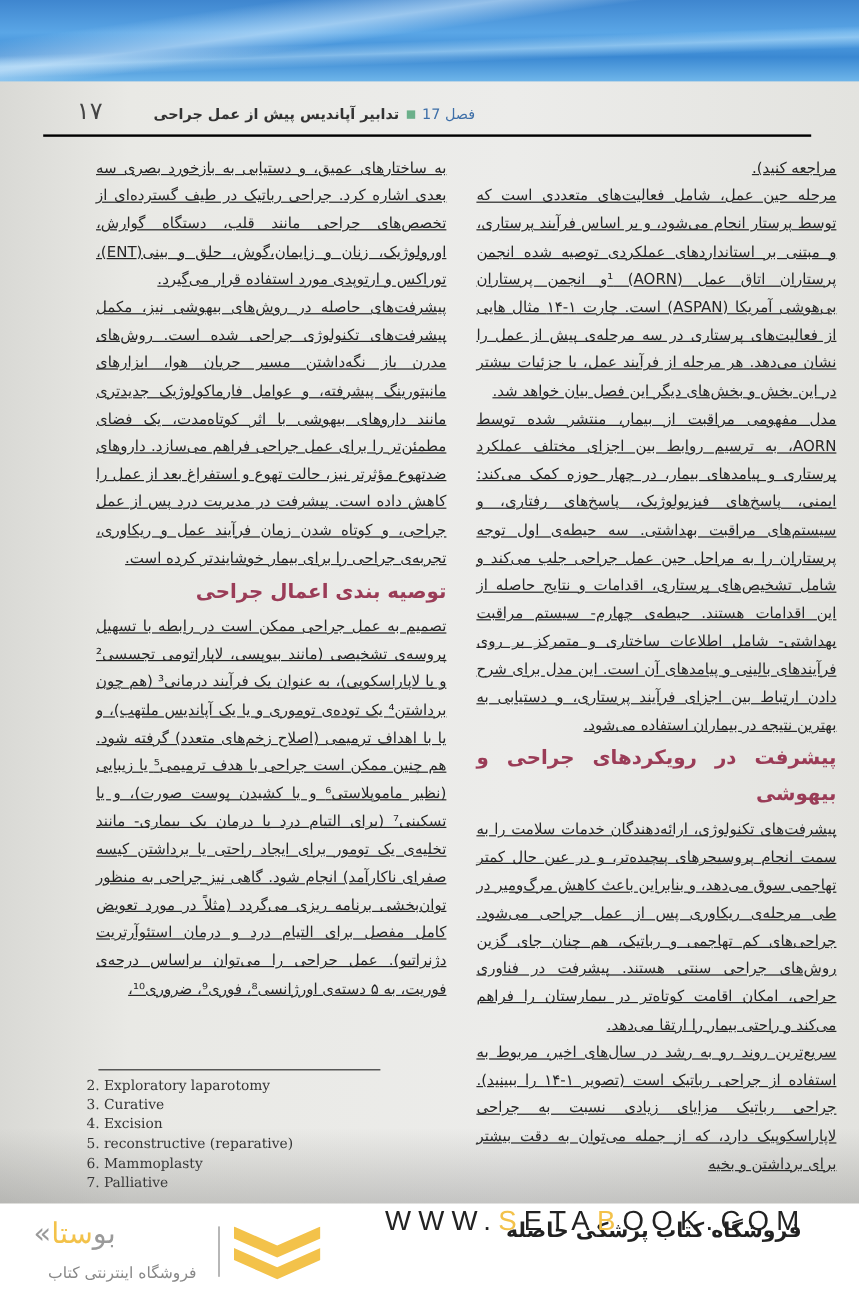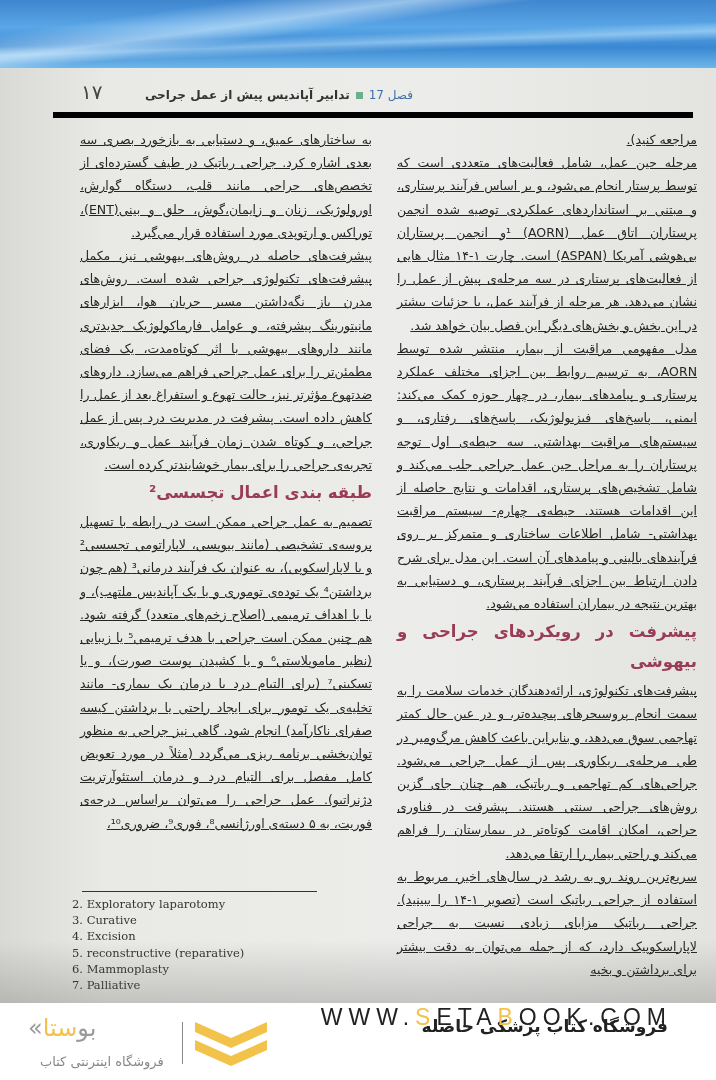--- a/index.html
+++ b/index.html
@@ -13,22 +13,22 @@
     background:
       linear-gradient(172deg, rgba(255,255,255,0) 20%, rgba(220,240,255,0.55) 35%, rgba(255,255,255,0) 45%),
       linear-gradient(178deg, rgba(255,255,255,0) 50%, rgba(200,235,255,0.5) 60%, rgba(255,255,255,0) 70%),
       linear-gradient(180deg, #3f86cf 0%, #5aa6e6 40%, #3a88d2 70%, #6fb6ea 100%);
   }
   .page {
     position: absolute; left: 0; top: 68px; width: 716px; height: 935px;
     background: linear-gradient(90deg, #d9d9d5 0%, #e9e9e5 15%, #ececea 60%, #e3e3df 100%);
   }
   .header {
-    position: absolute; left: 53px; top: 78px; width: 640px; height: 34px;
-    border-bottom: 6px solid #000000;
+    position: absolute; left: 36px; top: 78px; width: 640px; height: 34px;
+    border-bottom: 2px solid #000000;
   }
   .page-number {
     position: absolute; left: 28px; top: 2px; font-size: 20px; color: #444;
     font-family: "DejaVu Sans", sans-serif;
   }
   .running-head {
     position: absolute; right: 280px; top: 10px; font-size: 12px; direction: rtl;
     color: #333; font-weight: bold; white-space: nowrap;
   }
   .running-head .chap { color: #3e6fa8; font-weight: normal; }
@@ -94,21 +94,21 @@
   <p>مرحله حین عمل، شامل فعالیت‌های متعددی است که توسط پرستار انجام می‌شود، و بر اساس فرآیند پرستاری، و مبتنی بر استانداردهای عملکردی توصیه شده انجمن پرستاران اتاق عمل (AORN) ¹و انجمن پرستاران بی‌هوشی آمریکا (ASPAN) است. چارت ۱-۱۴ مثال هایی از فعالیت‌های پرستاری در سه مرحله‌ی پیش از عمل را نشان می‌دهد. هر مرحله از فرآیند عمل، با جزئیات بیشتر در این بخش و بخش‌های دیگر این فصل بیان خواهد شد.</p>
   <p>مدل مفهومی مراقبت از بیمار، منتشر شده توسط AORN، به ترسیم روابط بین اجزای مختلف عملکرد پرستاری و پیامدهای بیمار، در چهار حوزه کمک می‌کند: ایمنی، پاسخ‌های فیزیولوژیک، پاسخ‌های رفتاری، و سیستم‌های مراقبت بهداشتی. سه حیطه‌ی اول توجه پرستاران را به مراحل حین عمل جراحی جلب می‌کند و شامل تشخیص‌های پرستاری، اقدامات و نتایج حاصله از این اقدامات هستند. حیطه‌ی چهارم- سیستم مراقبت بهداشتی- شامل اطلاعات ساختاری و متمرکز بر روی فرآیندهای بالینی و پیامدهای آن است. این مدل برای شرح دادن ارتباط بین اجزای فرآیند پرستاری، و دستیابی به بهترین نتیجه در بیماران استفاده می‌شود.</p>
   <div class="heading">پیشرفت در رویکردهای جراحی و بیهوشی</div>
   <p>پیشرفت‌های تکنولوژی، ارائه‌دهندگان خدمات سلامت را به سمت انجام پروسیجرهای پیچیده‌تر، و در عین حال کمتر تهاجمی سوق می‌دهد، و بنابراین باعث کاهش مرگ‌ومیر در طی مرحله‌ی ریکاوری پس از عمل جراحی می‌شود. جراحی‌های کم تهاجمی و رباتیک، هم چنان جای گزین روش‌های جراحی سنتی هستند. پیشرفت در فناوری جراحی، امکان اقامت کوتاه‌تر در بیمارستان را فراهم می‌کند و راحتی بیمار را ارتقا می‌دهد.</p>
   <p>سریع‌ترین روند رو به رشد در سال‌های اخیر، مربوط به استفاده از جراحی رباتیک است (تصویر ۱-۱۴ را ببینید). جراحی رباتیک مزایای زیادی نسبت به جراحی لاپاراسکوپیک دارد، که از جمله می‌توان به دقت بیشتر برای برداشتن و بخیه</p>
 </div>
 
 <div class="col col-left">
   <p>به ساختارهای عمیق، و دستیابی به بازخورد بصری سه بعدی اشاره کرد. جراحی رباتیک در طیف گسترده‌ای از تخصص‌های جراحی مانند قلب، دستگاه گوارش، اورولوژیک، زنان و زایمان،گوش، حلق و بینی(ENT)، توراکس و ارتوپدی مورد استفاده قرار می‌گیرد.</p>
   <p>پیشرفت‌های حاصله در روش‌های بیهوشی نیز، مکمل پیشرفت‌های تکنولوژی جراحی شده است. روش‌های مدرن باز نگه‌داشتن مسیر جریان هوا، ابزارهای مانیتورینگ پیشرفته، و عوامل فارماکولوژیک جدیدتری مانند داروهای بیهوشی با اثر کوتاه‌مدت، یک فضای مطمئن‌تر را برای عمل جراحی فراهم می‌سازد. داروهای ضدتهوع مؤثرتر نیز، حالت تهوع و استفراغ بعد از عمل را کاهش داده است. پیشرفت در مدیریت درد پس از عمل جراحی، و کوتاه شدن زمان فرآیند عمل و ریکاوری، تجربه‌ی جراحی را برای بیمار خوشایندتر کرده است.</p>
-  <div class="heading">طبقه بندی اعمال تجسسی²</div>
+  <div class="heading">توصیه بندی اعمال جراحی</div>
   <p>تصمیم به عمل جراحی ممکن است در رابطه با تسهیل پروسه‌ی تشخیصی (مانند بیوپسی، لاپاراتومی تجسسی² و یا لاپاراسکوپی)، به عنوان یک فرآیند درمانی³ (هم چون برداشتن⁴ یک توده‌ی توموری و یا یک آپاندیس ملتهب)، و یا با اهداف ترمیمی (اصلاح زخم‌های متعدد) گرفته شود. هم چنین ممکن است جراحی با هدف ترمیمی⁵ یا زیبایی (نظیر ماموپلاستی⁶ و یا کشیدن پوست صورت)، و یا تسکینی⁷ (برای التیام درد یا درمان یک بیماری- مانند تخلیه‌ی یک تومور برای ایجاد راحتی یا برداشتن کیسه صفرای ناکارآمد) انجام شود. گاهی نیز جراحی به منظور توان‌بخشی برنامه ریزی می‌گردد (مثلاً در مورد تعویض کامل مفصل برای التیام درد و درمان استئوآرتریت دژنراتیو). عمل جراحی را می‌توان براساس درجه‌ی فوریت، به ۵ دسته‌ی اورژانسی⁸، فوری⁹، ضروری¹⁰،</p>
 </div>
 
 <div class="fn-rule"></div>
 <div class="footnotes">
   <div>2. Exploratory laparotomy</div>
   <div>3. Curative</div>
   <div>4. Excision</div>
   <div>5. reconstructive (reparative)</div>
   <div>6. Mammoplasty</div>

